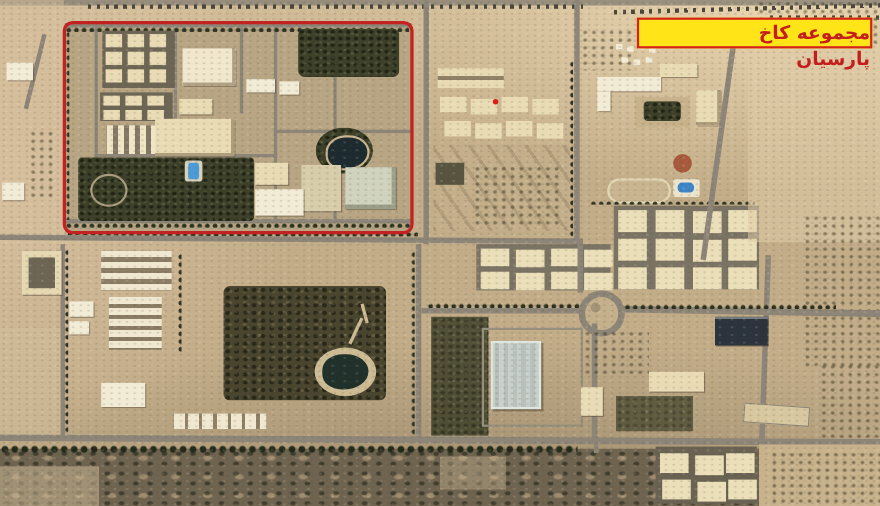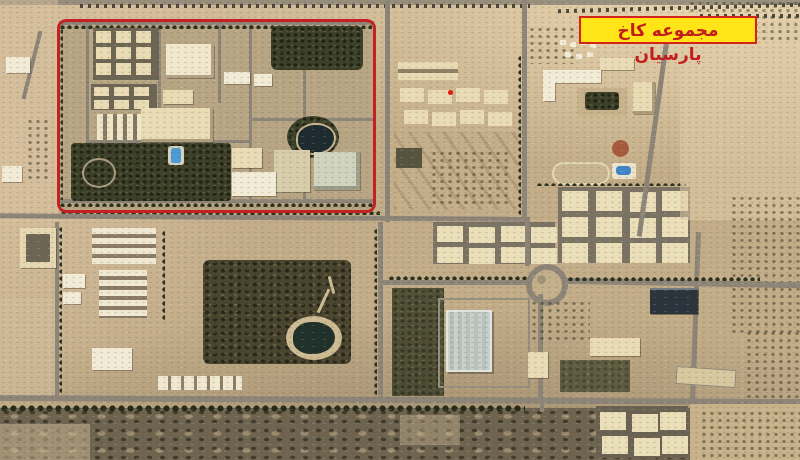--- a/index.html
+++ b/index.html
@@ -41,22 +41,22 @@
   .noise{left:0;top:0;width:800px;height:460px;pointer-events:none;
     background-image:radial-gradient(rgba(80,68,48,.16) 1px,transparent 1.6px),radial-gradient(rgba(255,248,228,.14) 1px,transparent 1.6px);
     background-size:7px 5px,11px 7px;}
   .annot{
     border:3px solid var(--annotation-red,#c42222);border-radius:9px;background:transparent;
   }
   .label{
     background:var(--label-bg,#ffe418);
     border:2px solid var(--label-border,#d3231b);
     color:var(--label-text,#c31d1d);
-    font-weight:bold;font-size:17px;line-height:24px;text-align:center;
-    direction:rtl;letter-spacing:0;
+    font-weight:bold;font-size:17px;line-height:24px;
+    direction:rtl;letter-spacing:0;padding-left:36px;
   }
   .pond{background:var(--pond-dark,#1d2b30);}
   .pool{background:var(--pool-blue,#4b9cd6);}
 </style>
 </head>
 <body>
 
 <div class="scene">
   <div class="abs tones"></div>
 

